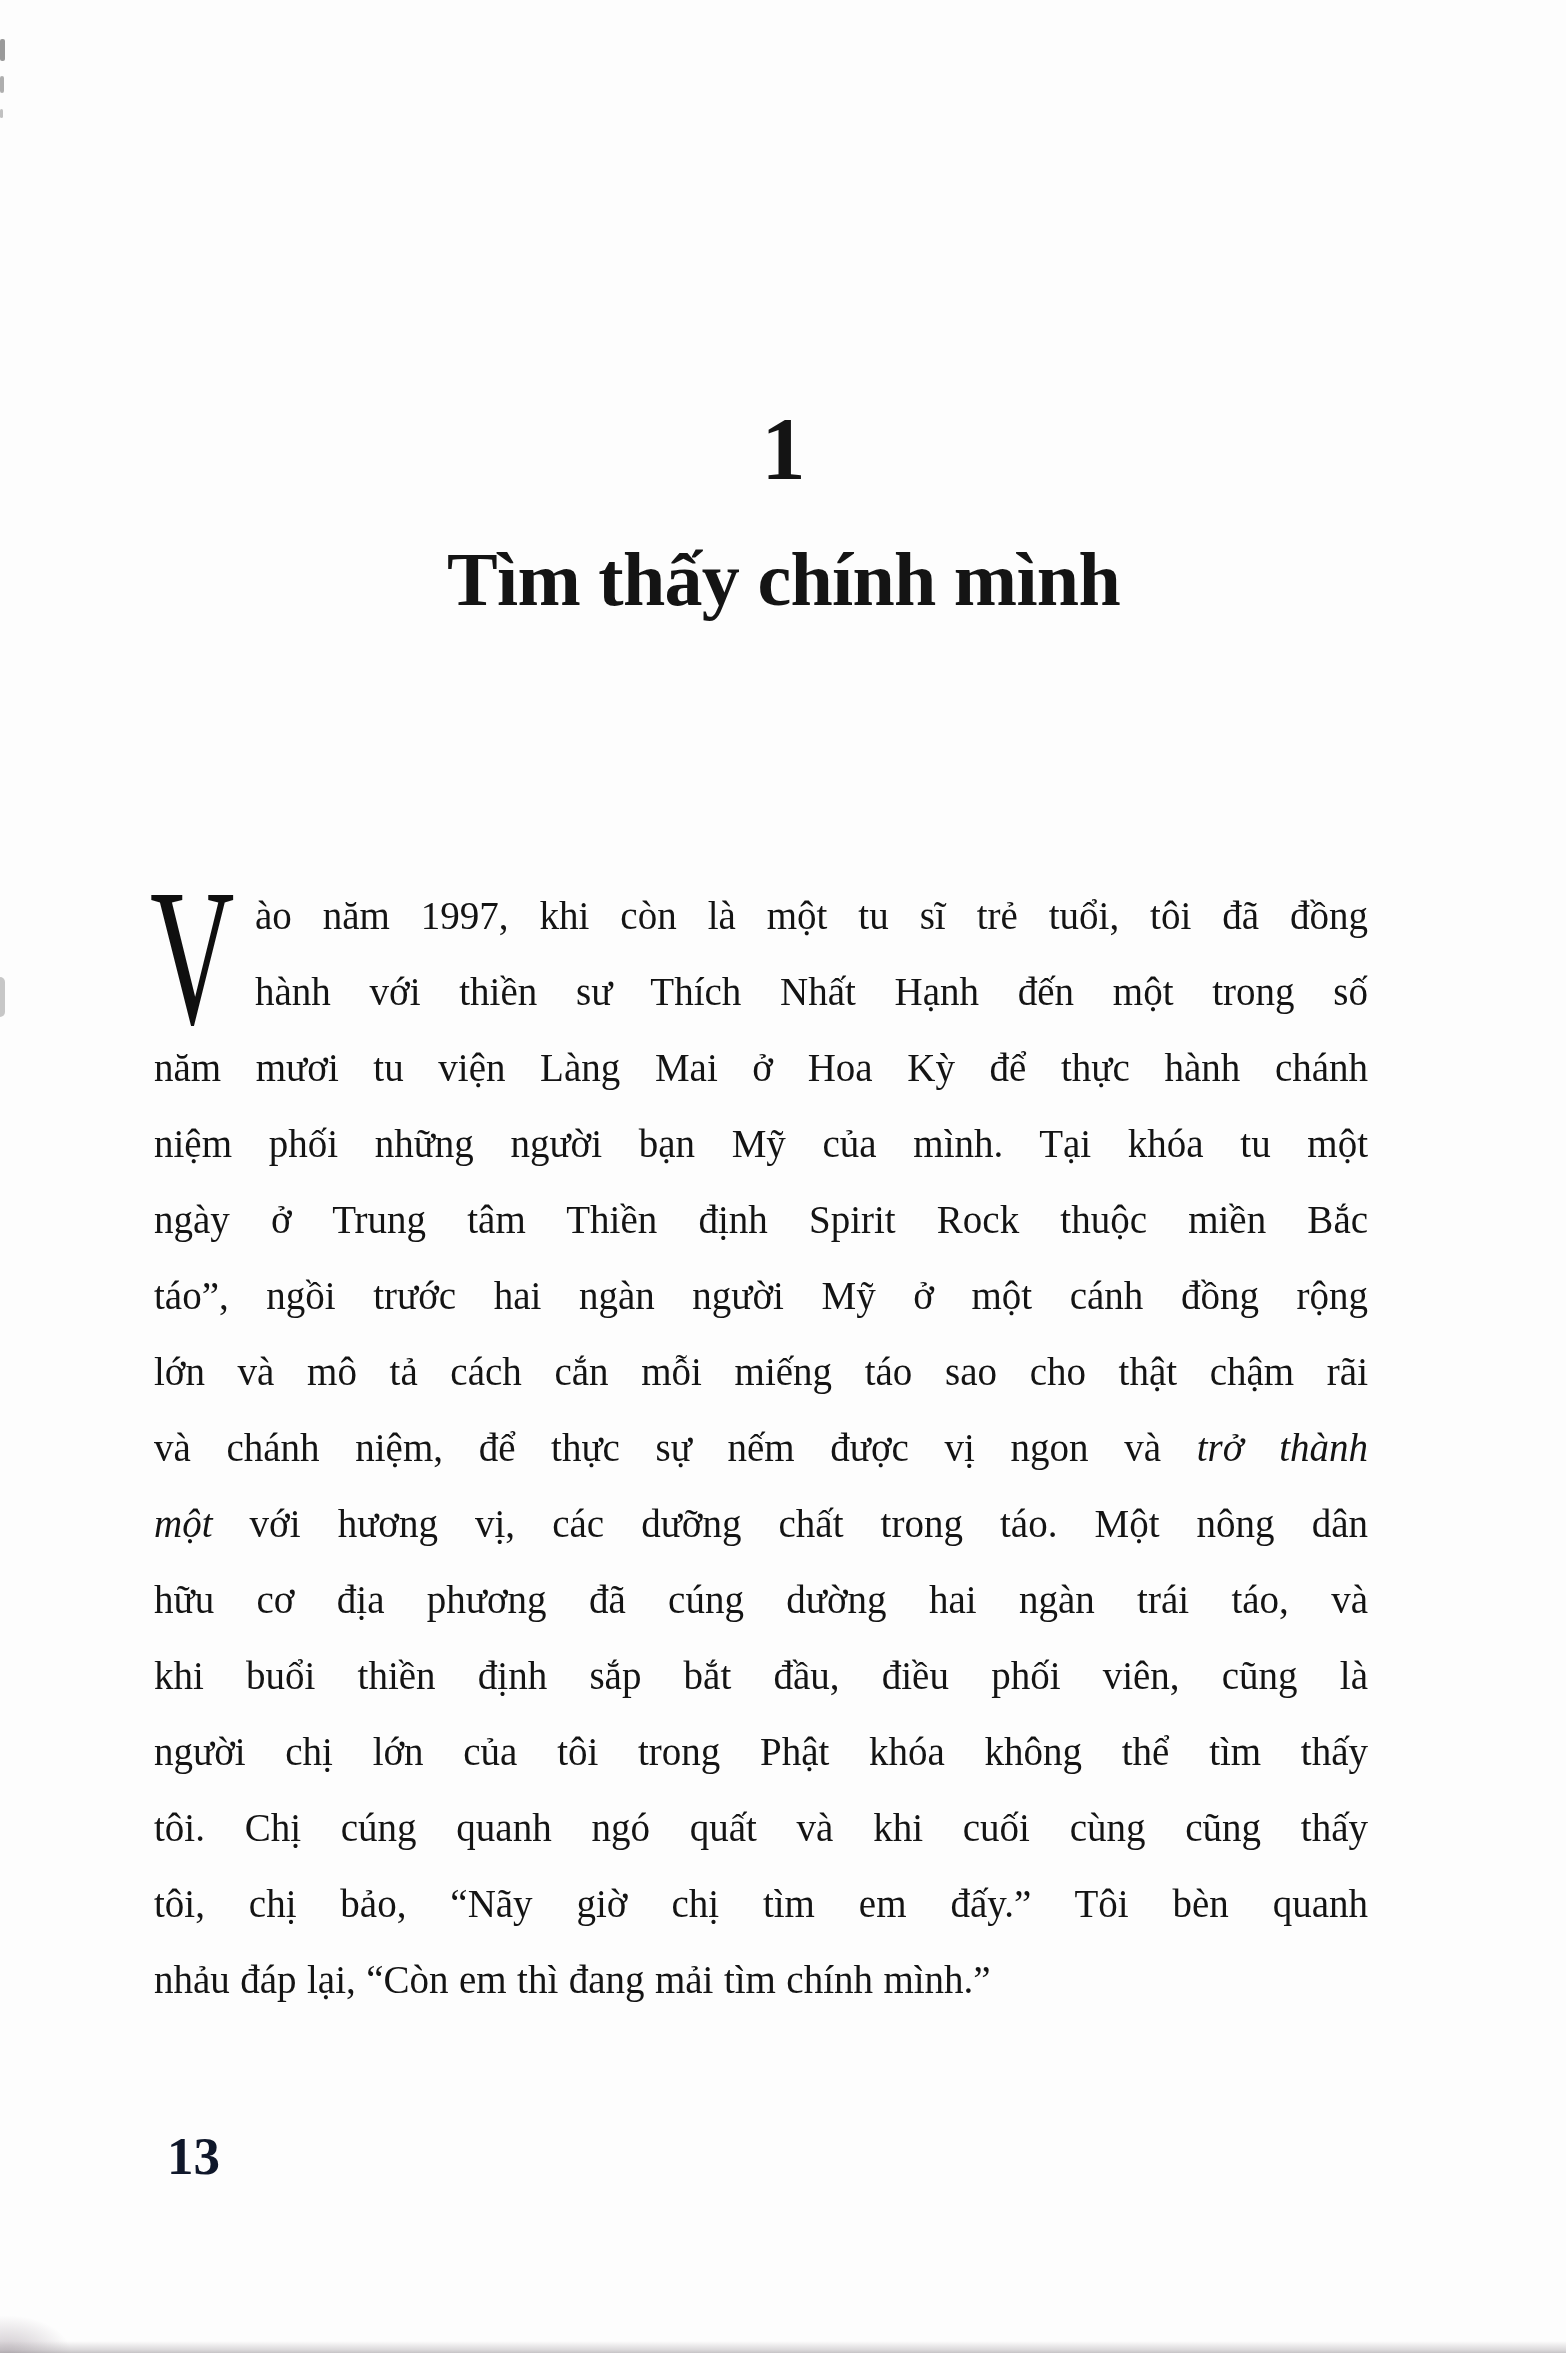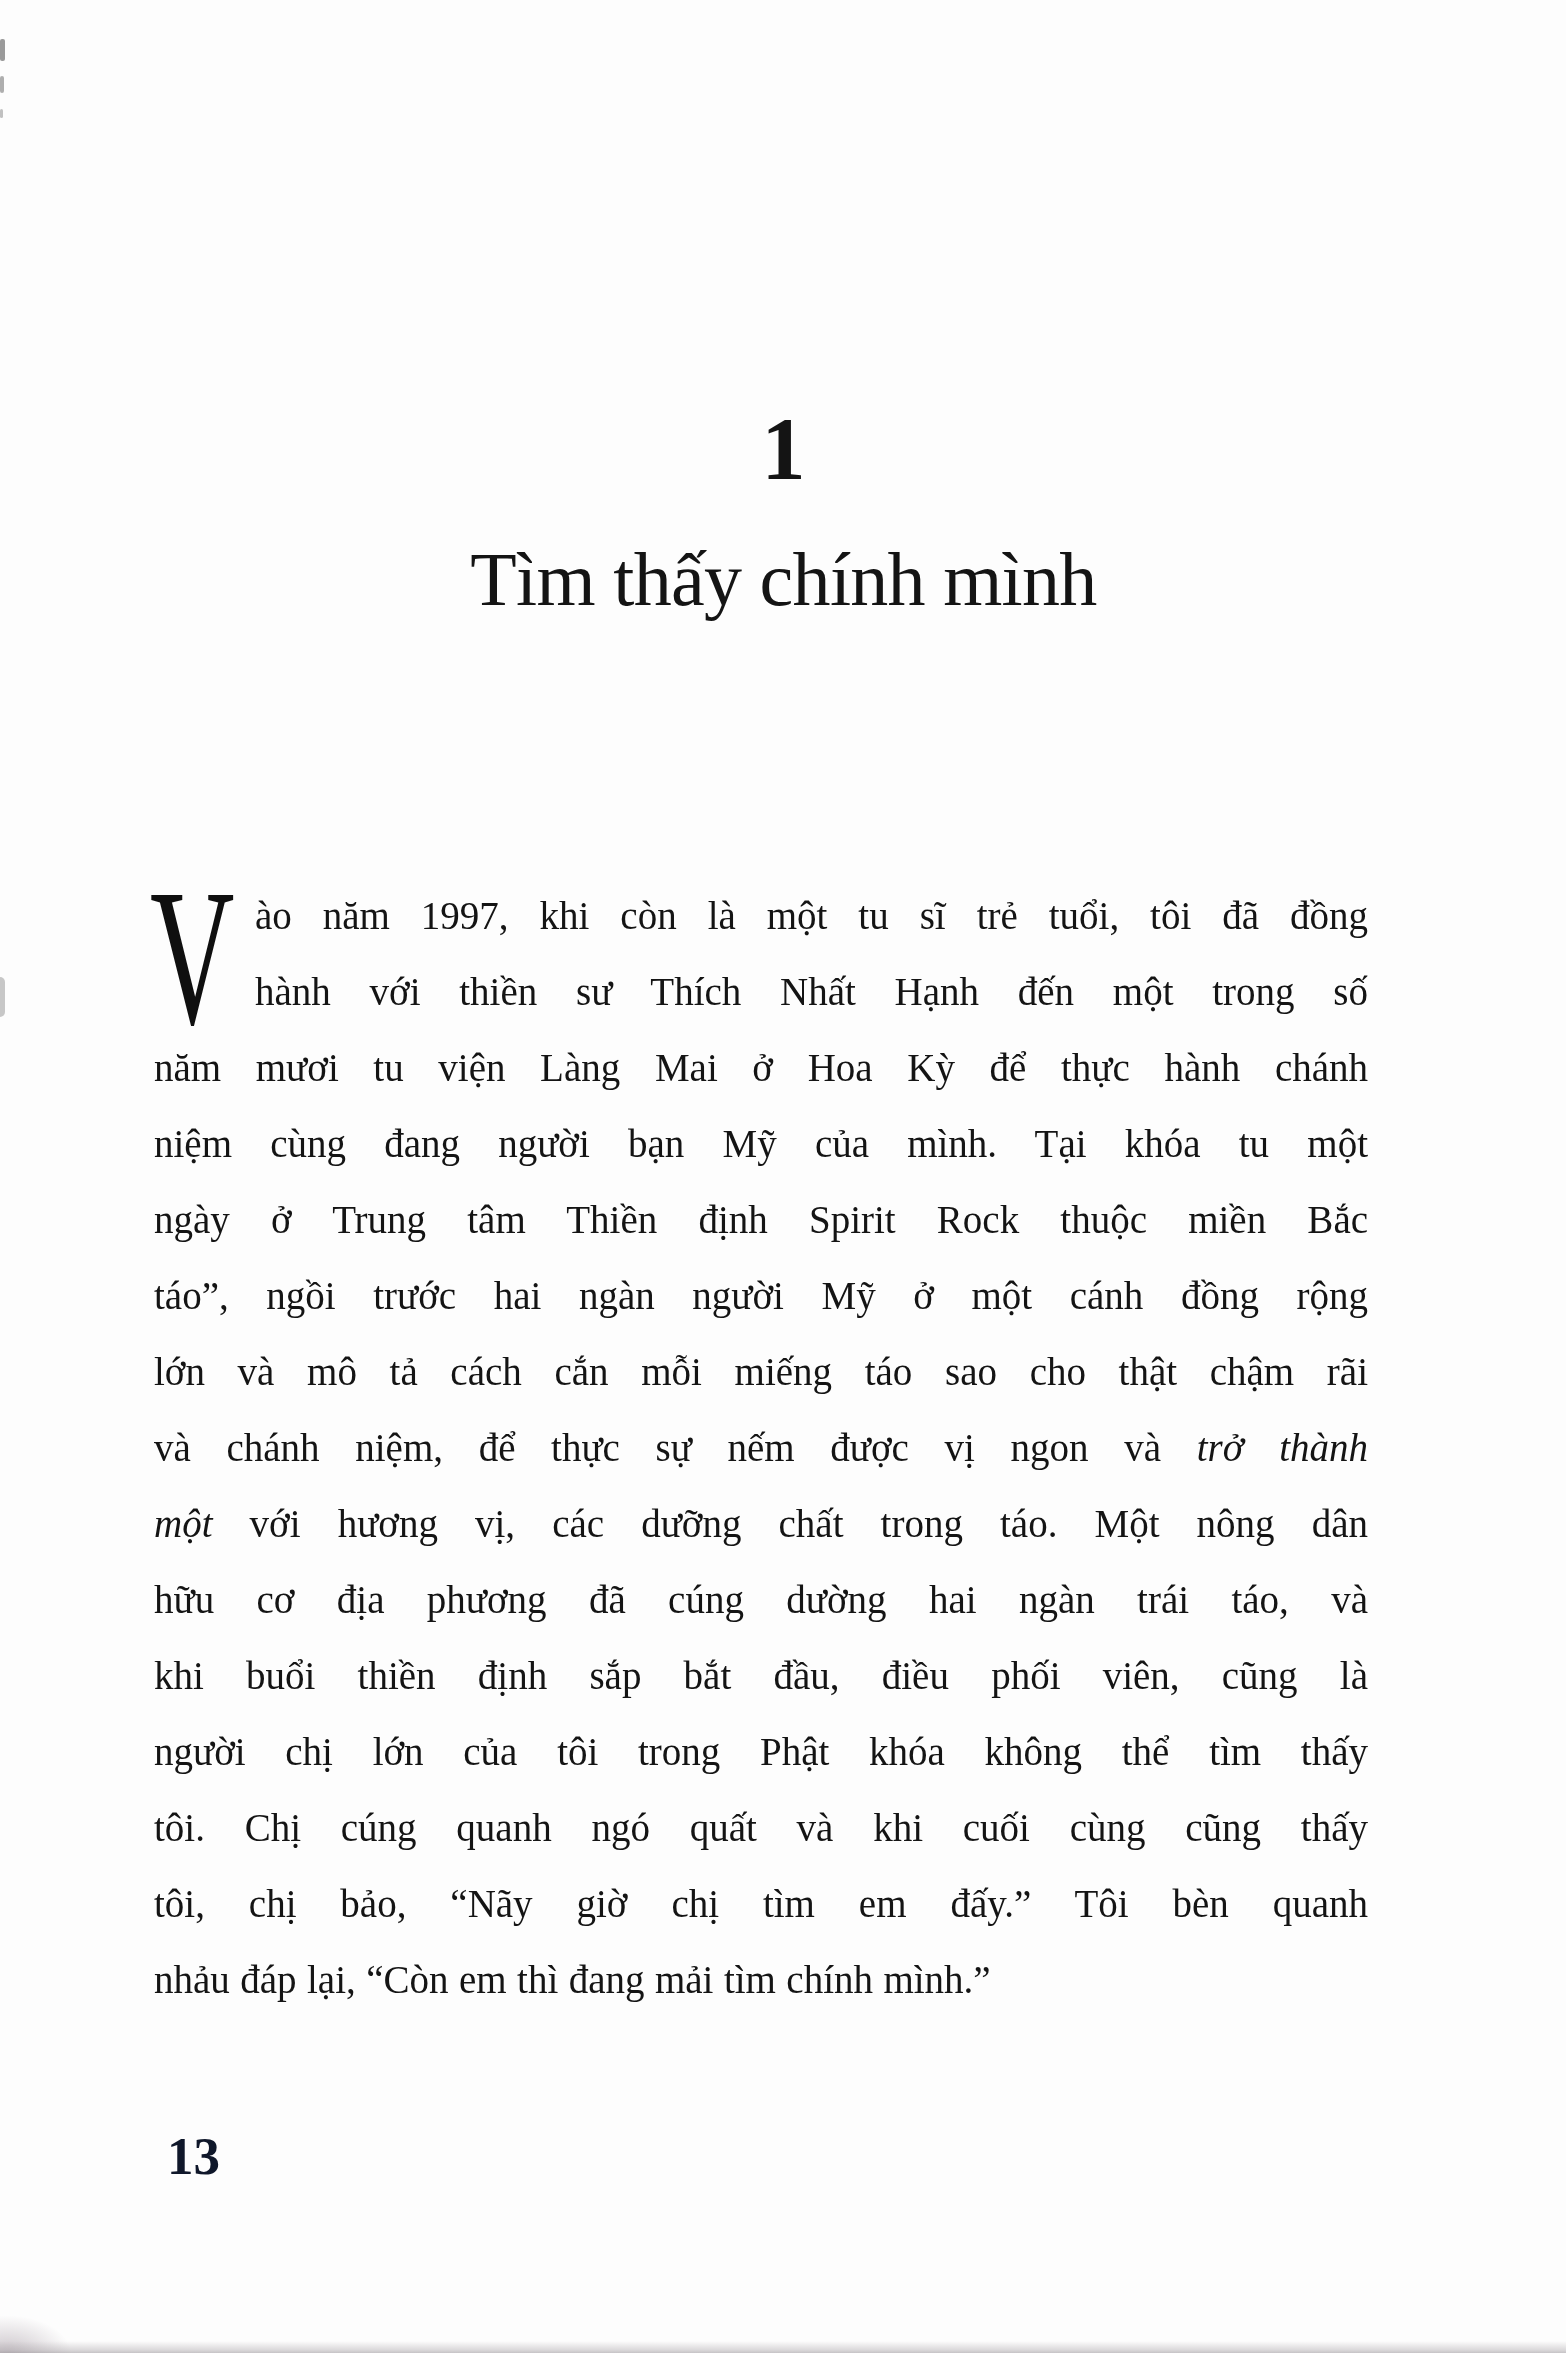--- a/index.html
+++ b/index.html
@@ -73,31 +73,31 @@
     background:radial-gradient(ellipse at 10% 100%, rgba(160,148,158,.55), rgba(160,148,158,0) 70%);
   }
 </style>
 </head>
 <body>
 
 <div class="page">
 
   <div class="chapter-number">1</div>
 
-  <h1 class="chapter-title" style="margin:0;font-weight:400;">Tìm thấy chính mình</h1>
+  <h1 class="chapter-title" style="margin:0;font-weight:700;">Tìm thấy chính mình</h1>
 
   <div class="paragraph">
     <div class="dropcap">
       <span class="glyph">V</span>
     </div>
     <div>
         <div class="line"><span>ào năm 1997, khi còn là một tu sĩ trẻ tuổi, tôi đã đồng</span></div>
         <div class="line"><span>hành với thiền sư Thích Nhất Hạnh đến một trong số</span></div>
         <div class="line"><span>năm mươi tu viện Làng Mai ở Hoa Kỳ để thực hành chánh</span></div>
-        <div class="line"><span>niệm cùng đang người bạn Mỹ của mình. Tại khóa tu một</span></div>
+        <div class="line"><span>niệm phối những người bạn Mỹ của mình. Tại khóa tu một</span></div>
         <div class="line"><span>ngày ở Trung tâm Thiền định Spirit Rock thuộc miền Bắc</span></div>
         <div class="line"><span>táo”, ngồi trước hai ngàn người Mỹ ở một cánh đồng rộng</span></div>
         <div class="line"><span>lớn và mô tả cách cắn mỗi miếng táo sao cho thật chậm rãi</span></div>
         <div class="line"><span>và chánh niệm, để thực sự nếm được vị ngon và </span><span class="it">trở thành</span></div>
         <div class="line"><span class="it">một</span><span> với hương vị, các dưỡng chất trong táo. Một nông dân</span></div>
         <div class="line"><span>hữu cơ địa phương đã cúng dường hai ngàn trái táo, và</span></div>
         <div class="line"><span>khi buổi thiền định sắp bắt đầu, điều phối viên, cũng là</span></div>
         <div class="line"><span>người chị lớn của tôi trong Phật khóa không thể tìm thấy</span></div>
         <div class="line"><span>tôi. Chị cúng quanh ngó quất và khi cuối cùng cũng thấy</span></div>
         <div class="line"><span>tôi, chị bảo, “Nãy giờ chị tìm em đấy.” Tôi bèn quanh</span></div>

